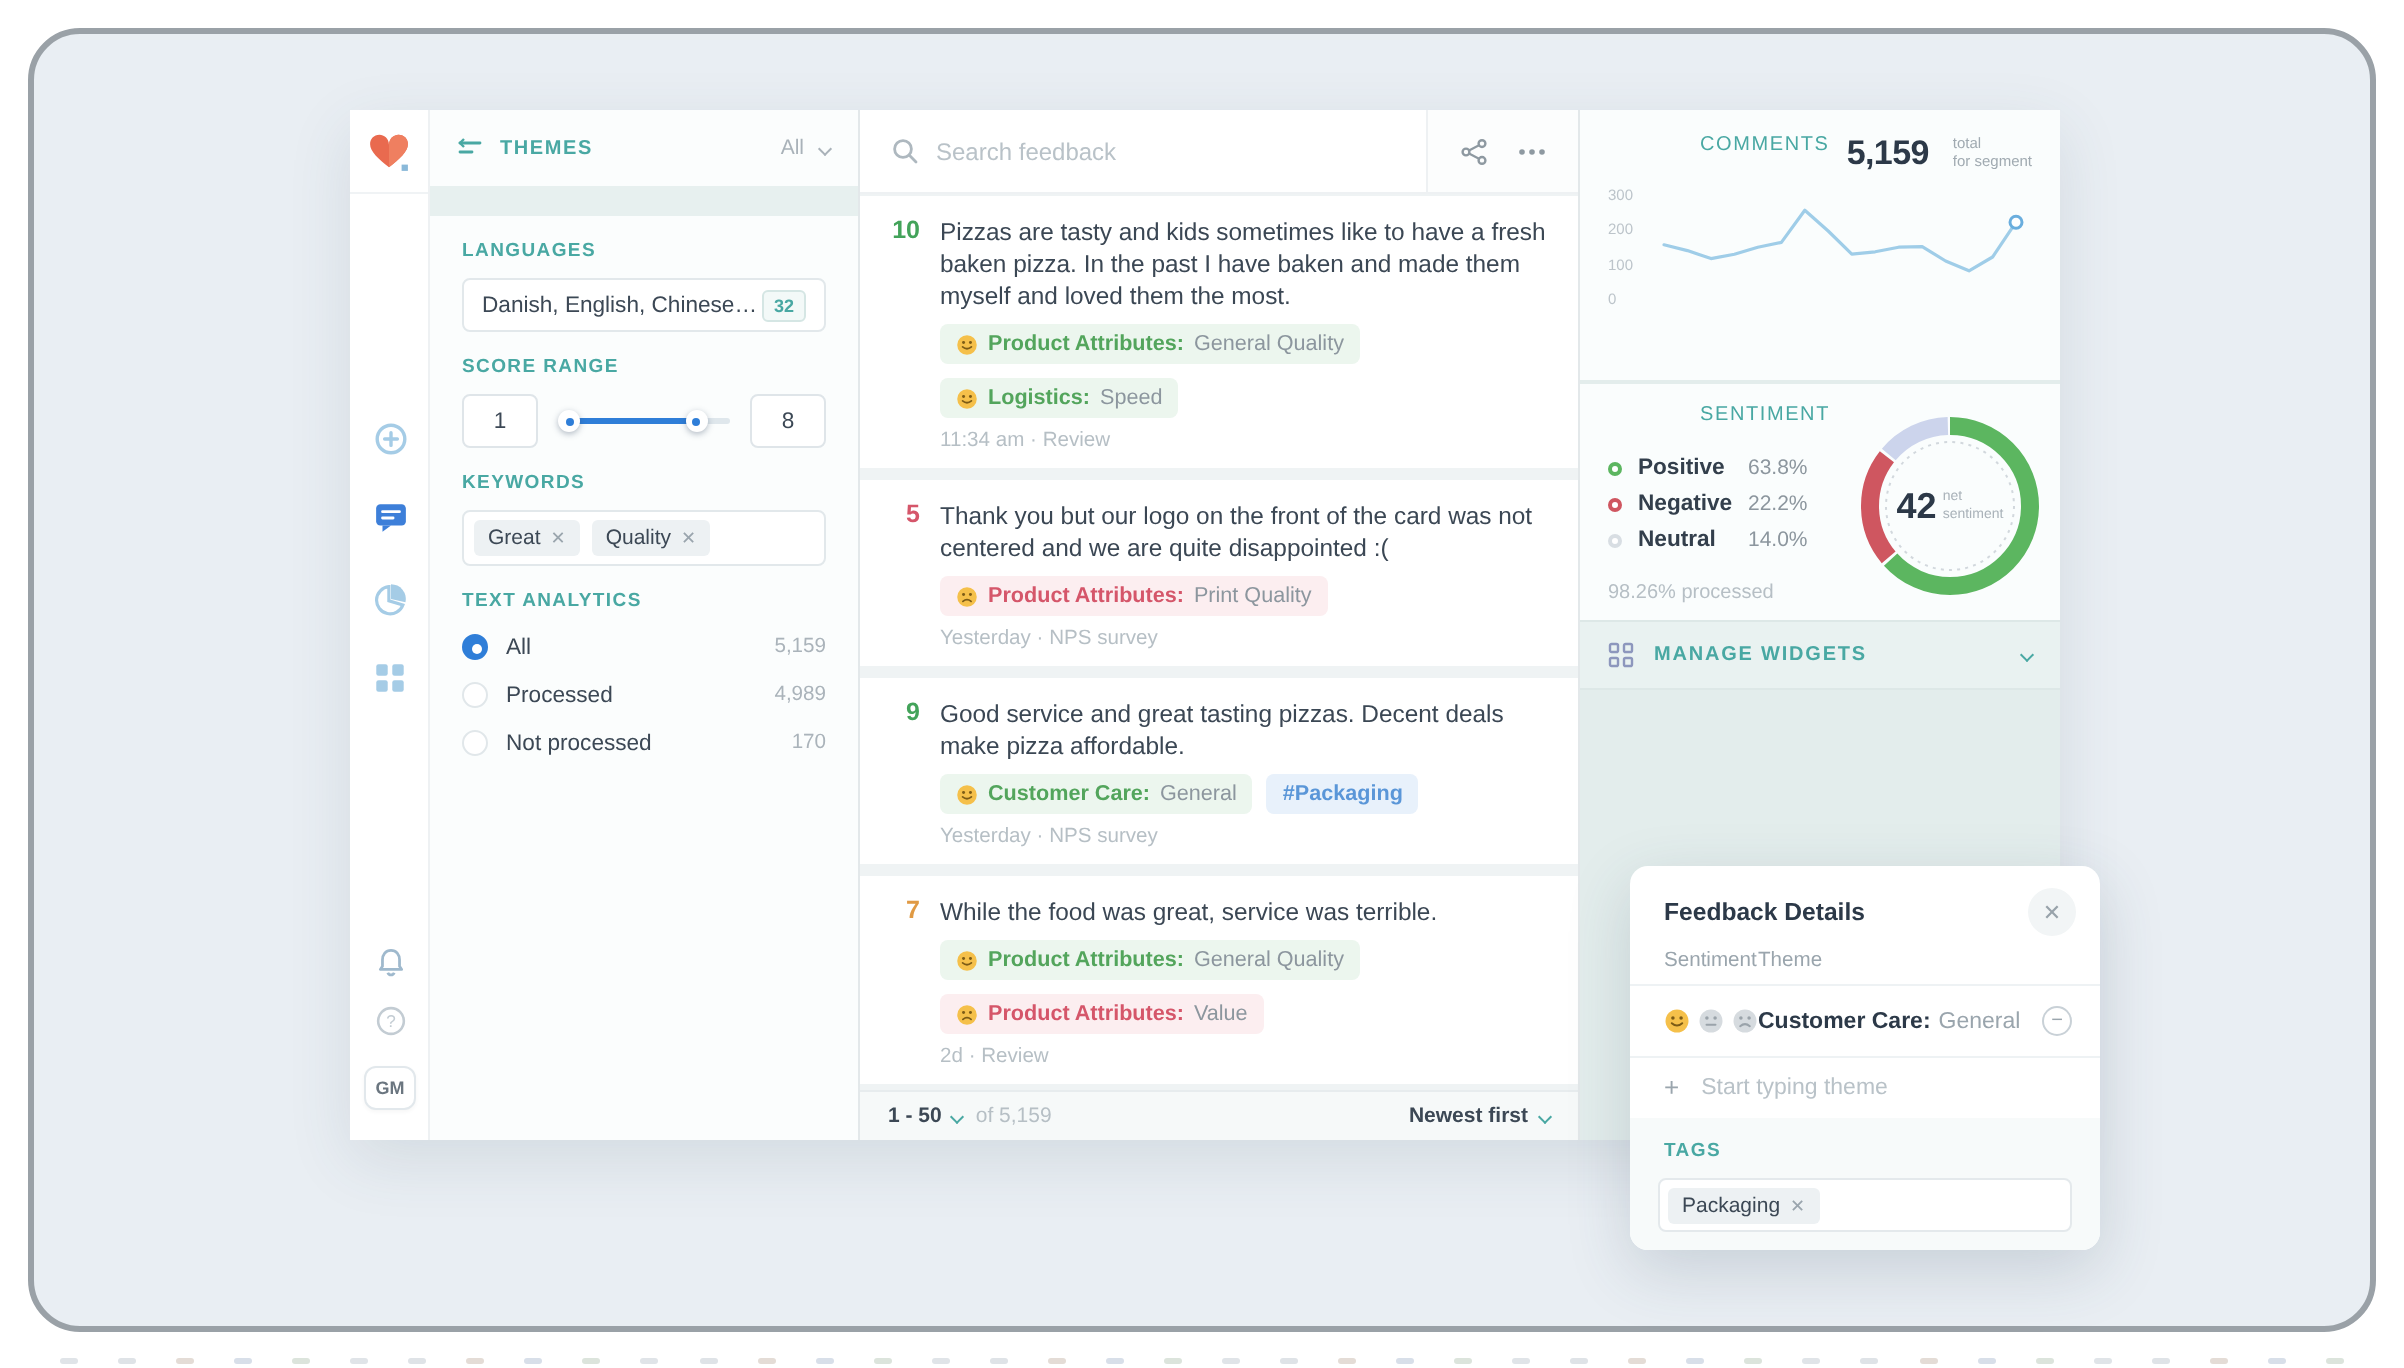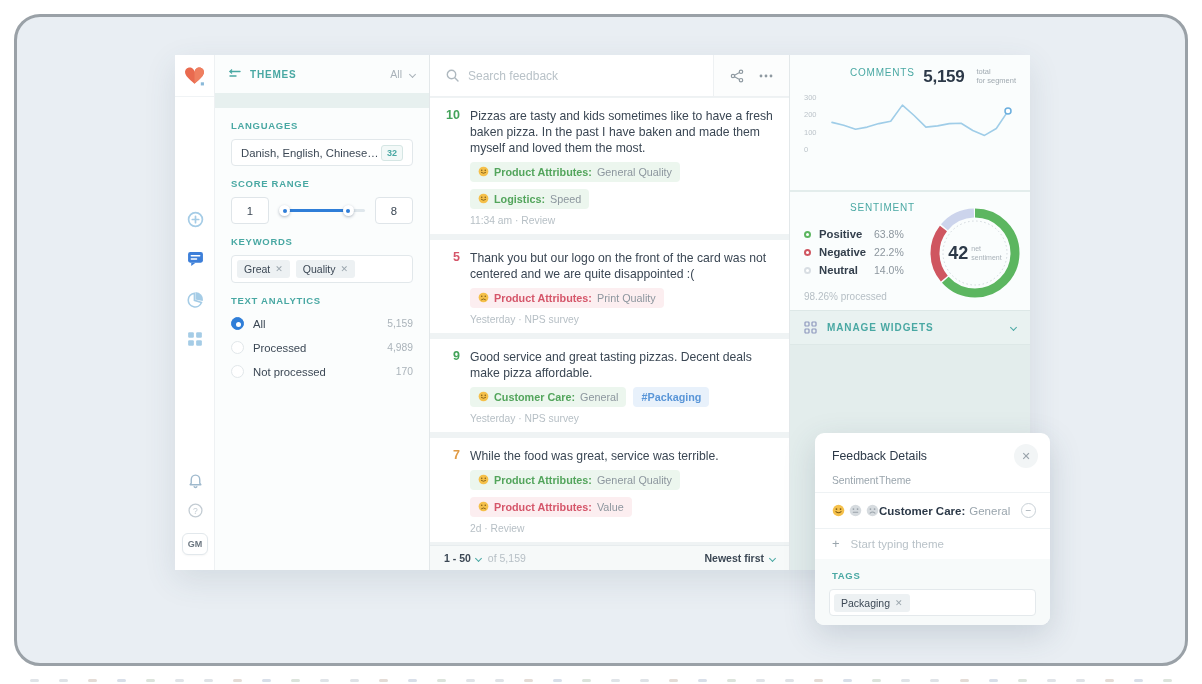--- a/index.html
+++ b/index.html
@@ -57,21 +57,21 @@
   .search-wrap { flex:1; display:flex; align-items:center; padding-left:16px; gap:9px; }
   .search-input { border:none; outline:none; font-size:12px; color:#3c4855; width:200px; background:transparent; font-family:"Liberation Sans", sans-serif; }
   .search-input::placeholder { color:#b9c2c8; }
   .feed-tools { width:76px; height:41px; border-left:1px solid #eef1f3; display:flex; align-items:center; justify-content:space-evenly; background:#fcfdfd; }
   .feed-items { position:absolute; top:43px; left:0; right:0; bottom:25px; overflow:hidden; }
   .fcard { background:#fff; margin-bottom:6px; position:relative; padding:10px 16px 8px 40px; cursor:pointer; }
   .fscore { position:absolute; left:10px; top:10px; width:20px; text-align:right; font-size:12.5px; font-weight:bold; }
   .fscore.positive { color:#43a35a; } .fscore.negative { color:#d5566a; } .fscore.neutral { color:#e09a44; }
   .ftext { font-size:12.2px; line-height:16px; color:#3b4754; }
   .ftags { display:flex; flex-wrap:wrap; gap:7px; margin-top:6px; }
-  .pill { display:inline-flex; align-items:flex-start; gap:5px; border-radius:4px; padding:4px 8px; font-size:10.8px; line-height:12px; cursor:pointer; }
+  .pill { display:inline-flex; align-items:flex-end; gap:5px; border-radius:4px; padding:4px 8px; font-size:10.8px; line-height:12px; cursor:pointer; }
   .pill.positive { background:#ecf6ee; } .pill.negative { background:#fceef0; }
   .pill .plabel { font-weight:bold; } .pill.positive .plabel { color:#53a55c; } .pill.negative .plabel { color:#d5566a; }
   .pill .pvalue { color:#8c969e; }
   .pill.hashtag { background:#e8f1fb; color:#5a96d8; font-weight:bold; }
   .fmeta { margin-top:6px; font-size:10.3px; color:#b6bfc5; }
   .feed-footer { position:absolute; bottom:0; left:0; right:0; height:25px; background:#f6f9f9; border-top:1px solid #e7ecee; display:flex; align-items:center; padding:0 14px; font-size:10.5px; }
   .pg-range { color:#3c4855; font-weight:bold; display:flex; align-items:center; gap:5px; cursor:pointer; }
   .pg-of { color:#b6bfc5; margin-left:7px; }
   .sort-sel { margin-left:auto; color:#3c4855; font-weight:bold; display:flex; align-items:center; gap:6px; cursor:pointer; }
 
@@ -95,21 +95,21 @@
   .processed { position:absolute; left:14px; bottom:8px; font-size:10px; color:#b6bfc5; }
   .donut-wrap { position:absolute; right:5px; top:11px; width:100px; height:100px; }
   .donut-center { position:absolute; inset:0; display:flex; align-items:center; justify-content:center; gap:3px; }
   .net-num { font-size:18px; font-weight:bold; color:#2c3948; }
   .net-cap { font-size:7px; color:#a9b2b9; line-height:1.3; }
   .manage-row { position:absolute; top:255px; left:0; right:0; height:35px; background:#e9f2f1; border-top:1px solid #dde8e7; border-bottom:1px solid #dde8e7; display:flex; align-items:center; padding:0 14px; cursor:pointer; }
   .manage-label { font-size:10px; font-weight:bold; letter-spacing:.9px; color:#49a8a3; margin-left:10px; }
 
   
   .dcard { position:absolute; left:815px; top:433px; width:235px; height:192px; background:#fff; border-radius:9px; box-shadow:0 10px 32px rgba(50,70,95,.18); z-index:5; }
-  .dtitle { position:absolute; left:17px; top:16px; font-size:12.3px; font-weight:normal; color:#2c3948; }
+  .dtitle { position:absolute; left:17px; top:16px; font-size:12.3px; font-weight:bold; color:#2c3948; }
   .dclose { position:absolute; right:12px; top:11px; width:24px; height:24px; border-radius:50%; background:#f2f5f6; color:#98a2aa; font-size:11px; display:flex; align-items:center; justify-content:center; cursor:pointer; }
   .dcols { position:absolute; left:0; right:0; top:42px; height:16px; font-size:10.3px; color:#9aa5ad; }
   .dcol-sent { position:absolute; left:17px; } .dcol-theme { position:absolute; left:64px; }
   .drow { position:absolute; left:0; right:0; top:59px; height:37px; border-top:1px solid #eef2f4; border-bottom:1px solid #eef2f4; display:flex; align-items:center; padding:0 14px 0 17px; }
   .demojis { display:flex; gap:4px; width:47px; }
   .dtheme-label { font-size:11.5px; font-weight:bold; color:#2c3948; }
   .dtheme-value { font-size:11.5px; color:#9aa5ad; margin-left:4px; }
   .dminus { margin-left:auto; width:15px; height:15px; border-radius:50%; border:1px solid #c9d1d7; color:#9aa5ad; font-size:10px; line-height:13px; text-align:center; cursor:pointer; }
   .dadd { position:absolute; left:17px; top:103px; display:flex; align-items:center; gap:11px; cursor:text; }
   .dplus { color:#9aa5ad; font-size:13px; }

